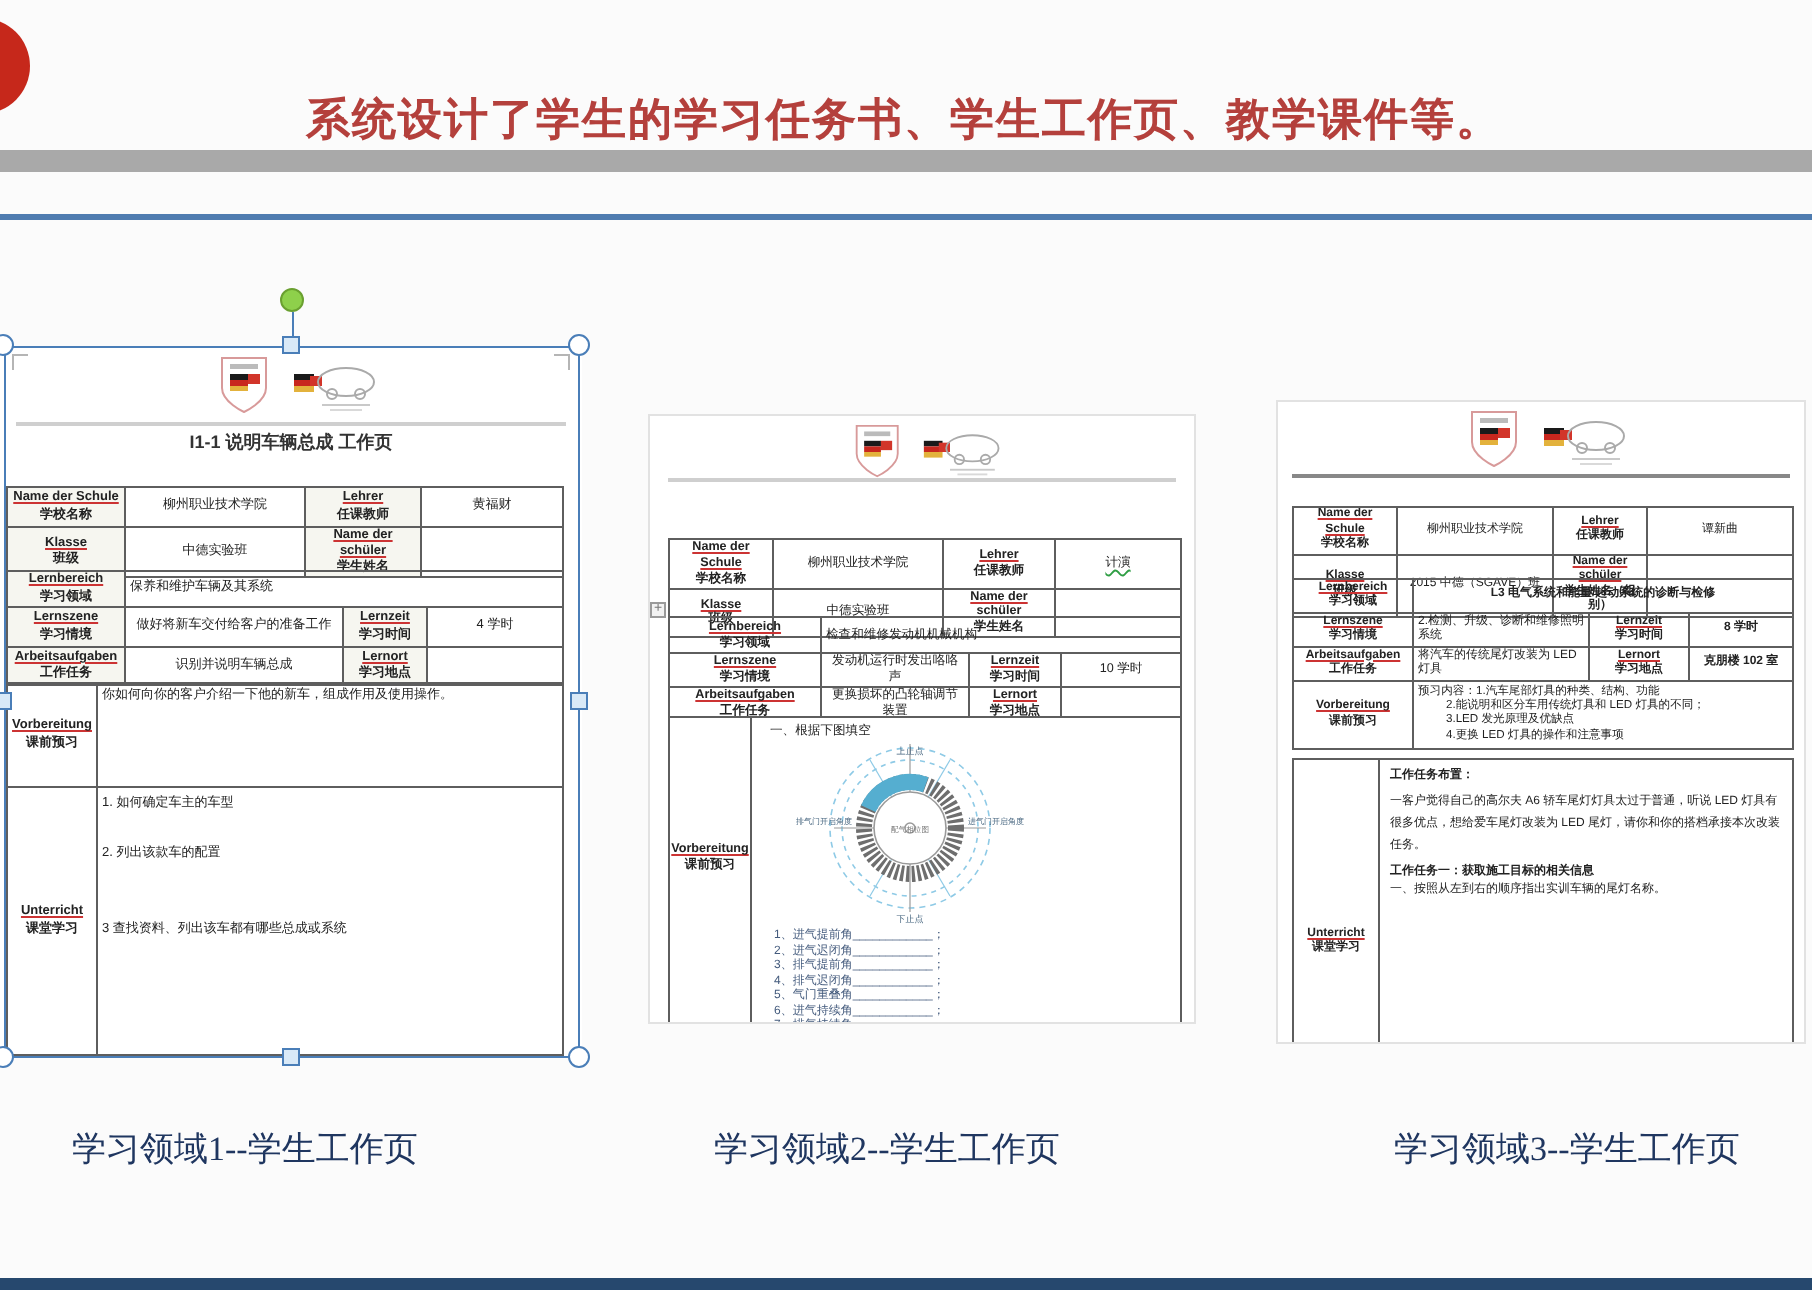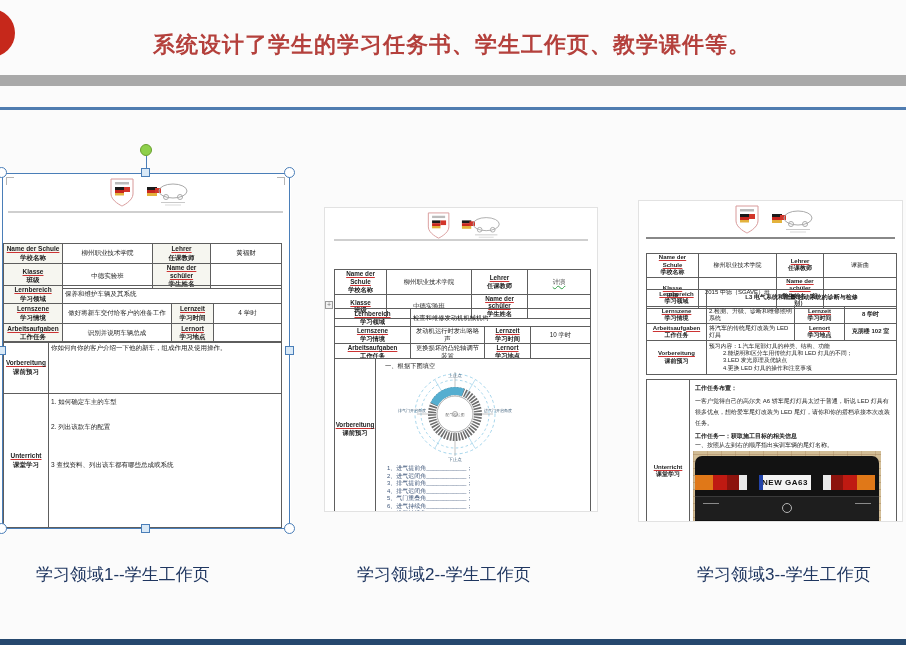--- a/index.html
+++ b/index.html
@@ -2,21 +2,21 @@
 <html><head>
 <meta charset="utf-8">
 <style>
 *{box-sizing:border-box}
 html,body{margin:0;padding:0}
 body{position:relative;width:906px;height:645px;overflow:hidden;background:#fbfbfb;
      font-family:"Liberation Sans","DejaVu Sans",sans-serif;color:#222}
 .abs{position:absolute}
 
 #red-circle{position:absolute;left:-33px;top:9px;width:48px;height:48px;border-radius:50%;background:#c6281b}
-#slide-title{position:absolute;top:30px;left:0;width:904px;text-align:center;font-size:22px;font-weight:bold;color:#b4403c;letter-spacing:1px}
+#slide-title{position:absolute;top:45px;left:0;width:904px;text-align:center;font-size:22px;font-weight:bold;color:#b4403c;letter-spacing:1px}
 #gray-bar{position:absolute;left:0;top:75px;width:906px;height:11px;background:#a9a9a9}
 #blue-line{position:absolute;left:0;top:107px;width:906px;height:3px;background:#4f7cb0}
 #footer-bar{position:absolute;left:0;top:639px;width:906px;height:6px;background:#26486e}
 
 .page{position:absolute;background:#fff;overflow:hidden;line-height:1.2}
 #page1{left:0;top:173px;width:291px;height:356px;font-size:6.5px}
 #page2{left:324px;top:207px;width:274px;height:305px;font-size:6.3px;border:1px solid #e2e2e2}
 #page3{left:638px;top:200px;width:265px;height:322px;font-size:6px;border:1px solid #e2e2e2}
 .rule{position:absolute;height:2px;background:#cfcfcf}
 .doctitle{position:absolute;left:0;right:0;text-align:center;font-weight:bold;color:#333}
@@ -30,21 +30,21 @@
 .zh{display:block;font-weight:bold}
 .lab{text-align:center}
 .shade{background:#f6f6f0}
 .gw{text-decoration:underline wavy #2f9e44;text-decoration-thickness:1px}
 .blk{position:absolute;border:1px solid #5e5e5e;background:#fff}
 .vdiv{position:absolute;top:0;bottom:0;width:1px;background:#5e5e5e}
 .rotlab{position:absolute;text-align:center}
 
 .vlist div{height:7.5px;color:#445b7d}
 
-.caption{position:absolute;top:563px;font-size:17px;color:#1f3660;font-family:Liberation Sans, sans-serif}
+.caption{position:absolute;top:563px;font-size:17px;color:#1f3660;font-family:Liberation Serif, serif}
 
 #selbox{position:absolute;left:2px;top:173px;width:288px;height:356px;border:1px solid #4a7eb8}
 .hc{position:absolute;width:11px;height:11px;border:1px solid #4a7eb8;border-radius:50%;background:#fff}
 .hs{position:absolute;width:9px;height:9px;border:1px solid #4a7eb8;background:#d9e9f7}
 #rot-handle{position:absolute;left:140px;top:144px;width:12px;height:12px;border-radius:50%;background:#8ed04b;border:1px solid #6aa030}
 #rot-stem{position:absolute;left:146px;top:156px;width:1px;height:17px;background:#4a7eb8}
 .lb{position:absolute;width:8px;height:8px}
 #lb1{left:6px;top:177px;border-left:1px solid #b5b5b5;border-top:1px solid #b5b5b5}
 #lb2{left:277px;top:177px;border-right:1px solid #b5b5b5;border-top:1px solid #b5b5b5}
 
@@ -82,20 +82,21 @@
       <rect x="44" y="12" width="10" height="3" fill="#c8271e"></rect>
       <rect x="44" y="15" width="10" height="3" fill="#e3b23c"></rect>
     <rect x="52" y="10" width="6" height="5" fill="#d2352a"></rect>
     <ellipse cx="70" cy="13" rx="14" ry="7" fill="none" stroke="#aaa" stroke-width="1"></ellipse>
     <circle cx="63" cy="19" r="2.5" fill="none" stroke="#aaa" stroke-width="1"></circle>
     <circle cx="77" cy="19" r="2.5" fill="none" stroke="#aaa" stroke-width="1"></circle>
     <rect x="58" y="24" width="24" height="1" fill="#c9c9c9"></rect>
       <rect x="62" y="26.5" width="16" height="1" fill="#d9d9d9"></rect>
   </svg>
   <div class="rule" style="left:8px;right:8px;top:38px"></div>
+  <div class="doctitle" style="top:43px;font-size:9px">I1-1 说明车辆总成 工作页</div>
 
   <div class="abs" style="left:3px;top:70px;width:279px">
     <table class="ws">
       <colgroup>
           <col style="width:59px">
           <col style="width:90px">
           <col style="width:58px">
           <col>
         </colgroup>
       <tbody>
@@ -470,42 +471,20 @@
   <div class="blk" style="left:7px;top:178px;width:251px;height:152px">
     <div class="vdiv" style="left:42px"></div>
     <div class="rotlab" style="left:0;width:42px;top:84px">
       <span class="de">Unterricht</span>
       <span class="zh">课堂学习</span>
     </div>
     <div class="abs" style="left:48px;top:5px;font-weight:bold">工作任务布置：</div>
     <div class="abs" style="left:48px;top:16px;width:196px;line-height:11px">一客户觉得自己的高尔夫 A6 轿车尾灯灯具太过于普通，听说 LED 灯具有很多优点，想给爱车尾灯改装为 LED 尾灯，请你和你的搭档承接本次改装任务。</div>
     <div class="abs" style="left:48px;top:53px;font-weight:bold">工作任务一：获取施工目标的相关信息</div>
     <div class="abs" style="left:48px;top:62px">一、按照从左到右的顺序指出实训车辆的尾灯名称。</div>
-    <div id="photo">
-      <div id="car">
-        <div id="lights">
-          <div class="o" style="width:18px"></div>
-          <div class="r" style="width:14px"></div>
-          <div class="dr" style="width:12px"></div>
-          <div class="w" style="width:8px"></div>
-          <div class="b" style="width:12px"></div>
-          <div id="plate" style="width:52px"><span class="eu"></span><span>NEW GA63</span></div>
-          <div class="b" style="width:12px"></div>
-          <div class="w" style="width:8px"></div>
-          <div class="dr" style="width:12px"></div>
-          <div class="r" style="width:14px"></div>
-          <div class="o" style="width:18px"></div>
-        </div>
-        <div id="bumper">
-          <div id="vw"></div>
-          <div class="tinymark" style="left:8px"></div>
-          <div class="tinymark" style="right:8px"></div>
-        </div>
-      </div>
-    </div>
   </div>
 </div>
 
 <div class="caption" style="left:36px">学习领域1--学生工作页</div>
 <div class="caption" style="left:357px">学习领域2--学生工作页</div>
 <div class="caption" style="left:697px">学习领域3--学生工作页</div>
 
 <div id="footer-bar"></div>
 
 </body></html>

